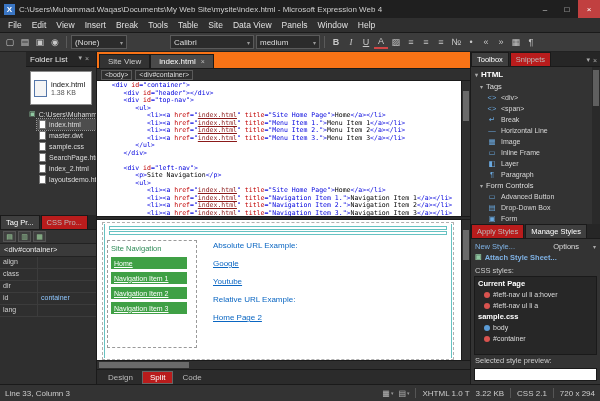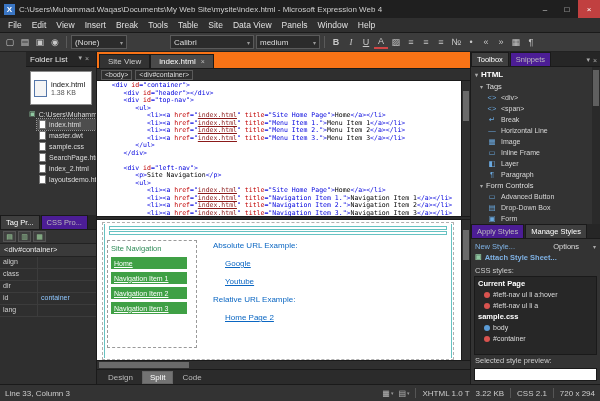--- a/index.html
+++ b/index.html
@@ -36,21 +36,21 @@
 
   
   .main{flex:1;display:flex;min-height:0;}
   .col-left{width:97px;flex:none;display:flex;flex-direction:column;border-right:1px solid #1a1a1a;background:#333;}
   .col-center{flex:1;min-width:0;display:flex;flex-direction:column;background:#2b2b2b;}
   .col-right{width:130px;flex:none;display:flex;flex-direction:column;border-left:1px solid #1a1a1a;background:#333;}
 
   
   .panel{display:flex;flex-direction:column;min-height:0;background:#333;}
   .panel-tabs{height:15px;background:#262626;display:flex;align-items:flex-end;flex:none;border-bottom:1px solid #1a1a1a;}
-  .ptab{padding:2px 5px;font-size:7.5px;color:#bbb;background:#4c1d95;border:1px solid #1a1a1a;border-bottom:none;margin-right:1px;white-space:nowrap;}
+  .ptab{padding:2px 5px;font-size:7.5px;color:#bbb;background:#b91c1c;border:1px solid #1a1a1a;border-bottom:none;margin-right:1px;white-space:nowrap;}
   .ptab.active{background:#3f3f3f;color:#fff;}
   .panel-icons{margin-left:auto;display:flex;gap:3px;padding:0 3px 2px;font-size:7px;color:#aaa;align-items:center;}
 
   
   .folder-list{height:163px;flex:none;margin-left:26px;}
   .fl-header{height:15px;background:#262626;display:flex;align-items:center;padding:0 4px;flex:none;border-bottom:1px solid #1a1a1a;}
   .fl-title{font-size:8px;color:#e8e8e8;}
   .fl-card{margin:4px 4px 3px;background:#fff;border:1px solid #8a8a8a;display:flex;align-items:center;gap:4px;padding:3px;height:34px;flex:none;}
   .big-page-icon{width:13px;height:17px;background:#f5f5f5;border:1px solid #5577aa;flex:none;}
   .fl-name{color:#111;font-size:7.5px;}
@@ -102,28 +102,28 @@
   .vteal.left{left:1px;} .vteal.right{right:1px;}
   .teal-bar{height:4px;border:1px solid #66c2c2;margin:1px 2px;}
   .design-body{display:flex;padding-top:4px;}
   .left-nav-box{width:90px;flex:none;border:1px dashed #9a9a9a;padding:3px;height:108px;}
   .design-nav-title{font-size:7.5px;color:#2e8b57;margin-bottom:4px;}
   .design-nav-btn{width:76px;height:12px;background:#3fa045;color:#fff;font-size:7px;text-decoration:underline;
     display:flex;align-items:center;padding-left:3px;margin-bottom:3px;}
   .design-content{margin-left:16px;padding-top:1px;}
   .design-line{font-size:8px;margin-bottom:9px;white-space:nowrap;}
   .design-heading{color:#0a66c2;}
-  .design-link{color:#0a66c2;text-decoration:underline;margin-left:12px;}
+  .design-link{color:#0a66c2;text-decoration:underline;}
 
   .hscroll{height:9px;background:#2f2f2f;border-top:1px solid #1a1a1a;position:relative;flex:none;}
   .hthumb{position:absolute;left:2px;top:1px;height:6px;width:90px;background:#6a6a6a;}
 
   .view-tabs{height:15px;background:#2b2b2b;display:flex;align-items:center;padding-left:4px;gap:2px;flex:none;border-top:1px solid #1a1a1a;}
   .vtab{padding:1px 7px;font-size:8px;color:#bbb;}
-  .vtab.active{background:#737373;color:#fff;border:1px solid #666;}
+  .vtab.active{background:#b91c1c;color:#fff;border:1px solid #666;}
 
   
   .toolbox{height:172px;flex:none;}
   .tbx-content{flex:1;overflow:hidden;padding:1px 0;position:relative;}
   .tbx-root{display:flex;align-items:center;gap:3px;padding:1px 4px;font-size:8px;color:#fff;font-weight:bold;height:13px;}
   .tbx-sub{display:flex;align-items:center;gap:3px;padding:0 4px 0 9px;font-size:7.5px;color:#ddd;height:11px;}
   .tbx-item{display:flex;align-items:center;gap:4px;padding:0 4px 0 16px;font-size:7px;color:#d8d8d8;height:11px;white-space:nowrap;}
   .tbx-icon{width:10px;font-size:7.5px;color:#6aa9e0;flex:none;text-align:center;}
   .caret{font-size:6px;color:#aaa;}
   .tbx-scroll{position:absolute;right:0;top:0;bottom:0;width:8px;background:#2a2a2a;}

